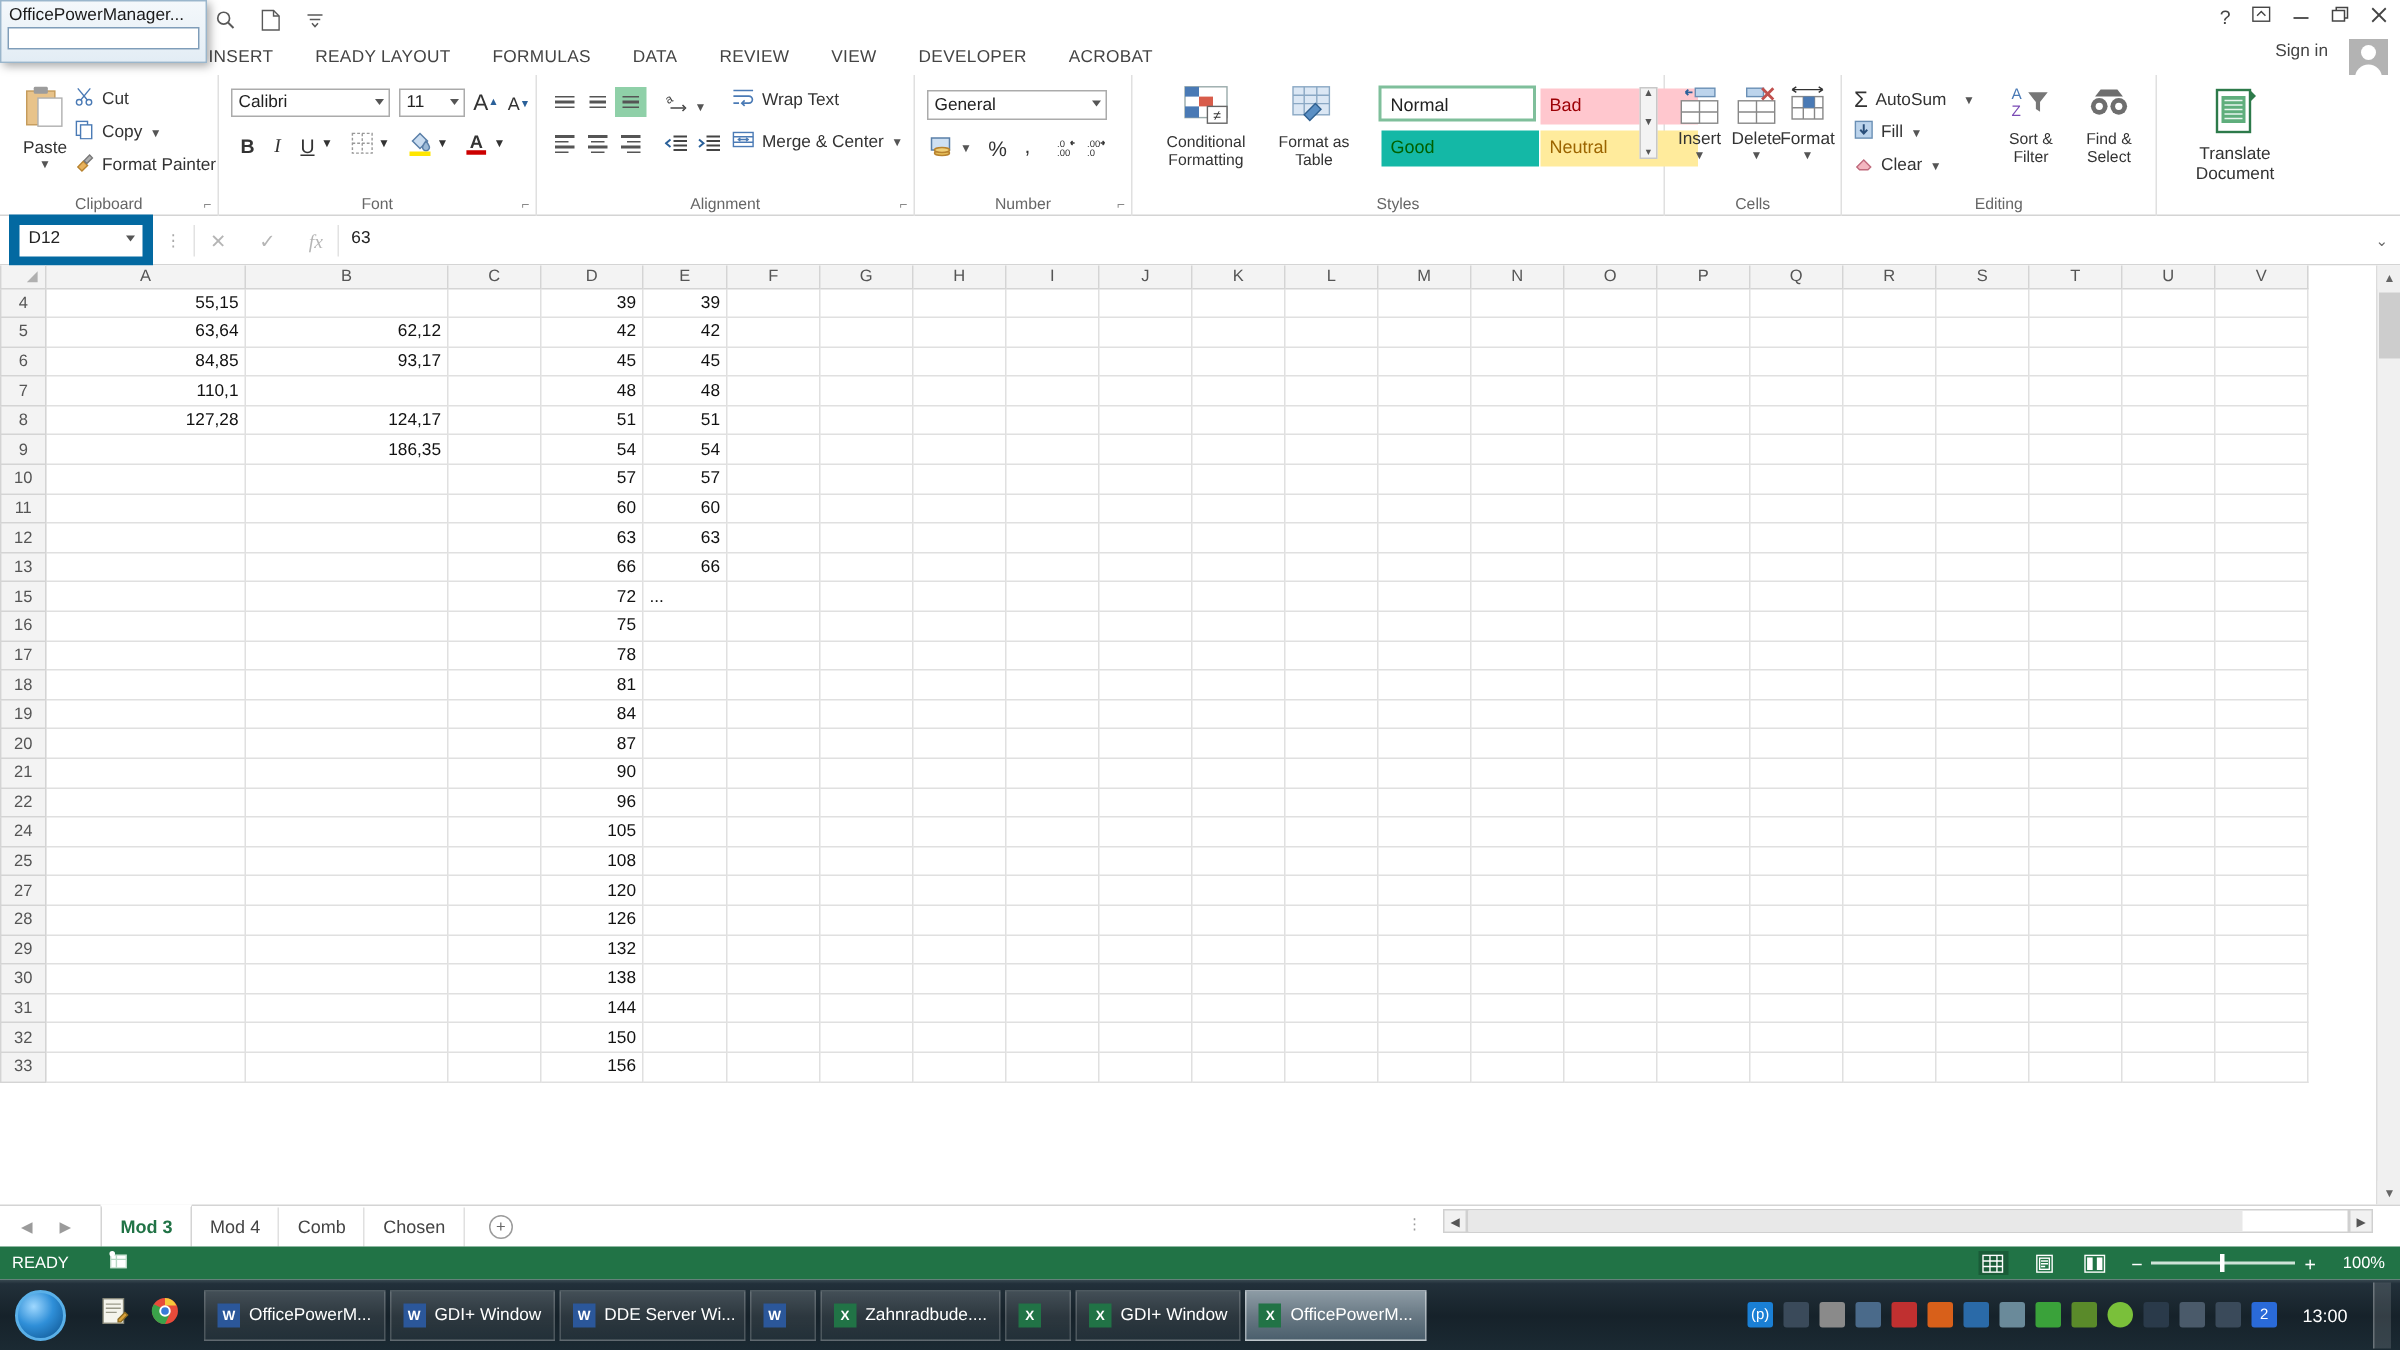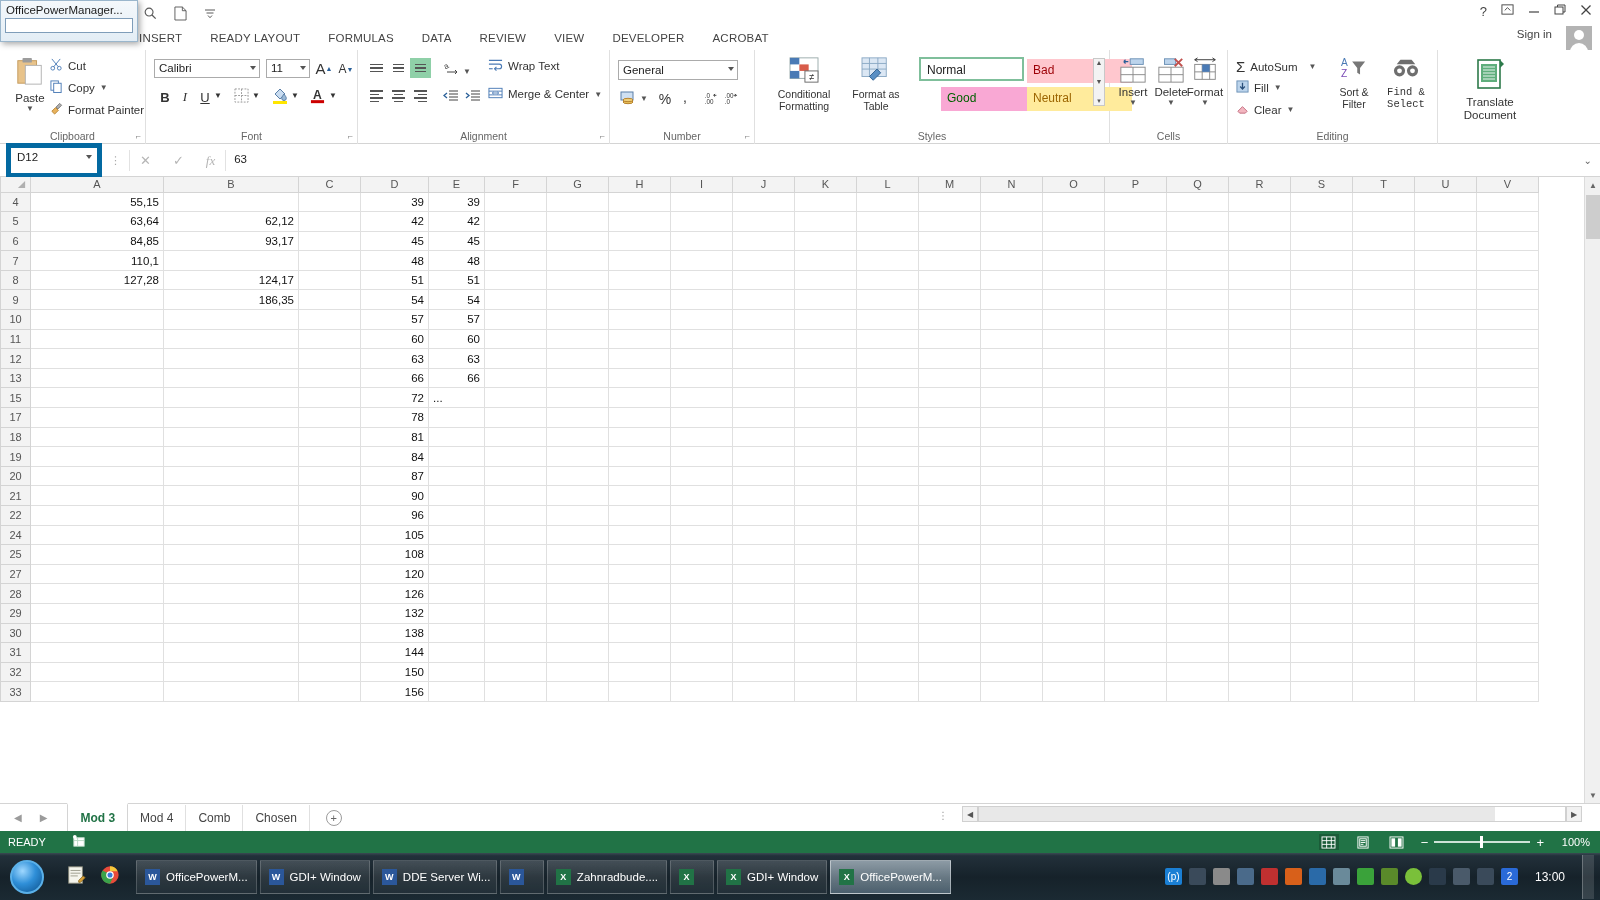--- a/index.html
+++ b/index.html
@@ -120,21 +120,21 @@
   }
 
   
   #g-styles { left: 755px; width: 355px; }
   .stylebox {
     position:absolute; font-size: 12px; padding: 4px 6px; width: 105px;
     height: 24px; overflow:hidden; white-space:nowrap;
   }
   .st-normal { border: 2px solid #7fbf9b; background:#fff; color:#222; }
   .st-bad    { background:#ffc7ce; color:#9c0006; }
-  .st-good   { background:#f9a8d4; color:#006100;margin-left:20px; }
+  .st-good   { background:#14b8a6; color:#006100; }
   .st-neutral{ background:#ffeb9c; color:#9c6500; }
   .spinner {
     position:absolute; right: 4px; top: 8px; width: 12px; height: 48px;
     border:1px solid #c8c8c8; background:#f3f3f3;
     display:flex; flex-direction:column; justify-content:space-between;
     align-items:center; font-size:7px; color:#555;
   }
 
   
   #g-cells     { left: 1110px; width: 118px; }
@@ -144,21 +144,21 @@
   .edit-item { position:absolute; display:flex; align-items:center; gap:5px;
     font-size: 11.5px; color:#333; }
 
   
   .fbar {
     position:absolute; top: 145px; left:0; width:1600px; height: 32px;
     background:#fff; border-bottom:1px solid #d4d4d4;
     display:flex; align-items:center;
   }
   .namebox {
-    margin-left: 6px; width: 96px; height: 35px; border:5px solid #0369a1;
+    margin-left: 6px; width: 96px; height: 35px; border:7px solid #0369a1;
     background:#fff; font-size:11.5px; color:#222; padding: 3px 14px 0 6px;
     position:relative;
   }
   .fbsep { margin: 0 8px; color:#aaa; font-size: 11px; }
   .fbicons { display:flex; align-items:center; gap: 22px; padding: 0 10px;
     border-left:1px solid #e2e2e2; border-right:1px solid #e2e2e2; height: 21px; }
   .fbicons span { color:#b5b5b5; font-size: 13px; }
   .fx { font-style: italic; font-family: "Liberation Serif", serif; color:#7a7a7a; }
   .fbinput {
     flex: 1; height: 21px; font-size: 11.5px; color:#222;
@@ -673,21 +673,21 @@
       <div class="lbl small" style="line-height:12px;">Sort &amp; Filter</div>
     </div>
     <div style="position:absolute;left:152px;top:6px;width:52px;text-align:center;">
       <svg width="28" height="26" viewBox="0 0 30 28">
         <circle cx="8" cy="16" r="6" fill="#6e6e6e"></circle>
           <circle cx="22" cy="16" r="6" fill="#6e6e6e"></circle>
         <circle cx="8" cy="16" r="2.6" fill="#fff"></circle>
           <circle cx="22" cy="16" r="2.6" fill="#fff"></circle>
         <path d="M5 9l4-5h12l4 5" fill="#6e6e6e"></path>
       </svg>
-      <div class="lbl small" style="line-height:12px;font-family:Liberation Mono, monospace;">Find &amp; Select</div>
+      <div class="lbl small" style="line-height:12px;">Find &amp; Select</div>
     </div>
     <div class="glabel">Editing</div>
   </div>
 
   <div class="rgroup" id="g-translate">
     <div style="position:absolute;left:14px;top:8px;width:76px;text-align:center;">
       <svg width="32" height="34" viewBox="0 0 32 34">
         <rect x="4" y="2" width="22" height="28" fill="#fff" stroke="#2d7a4a" stroke-width="1.6"></rect>
         <rect x="7" y="6" width="16" height="18" fill="#5fae7c"></rect>
         <path d="M9 9h12M9 12h12M9 15h12M9 18h12M9 21h12" stroke="#e8f5ee" stroke-width="1"></path>
@@ -1017,20 +1017,45 @@
           <td class="cell" style="width: 62px;"></td>
           <td class="cell" style="width: 62px;"></td>
           <td class="cell" style="width: 62px;"></td>
           <td class="cell" style="width: 62px;"></td>
           <td class="cell" style="width: 62px;"></td>
           <td class="cell" style="width: 62px;"></td>
           <td class="cell" style="width: 62px;"></td>
           <td class="cell" style="width: 62px;"></td>
         </tr>
         <tr>
+          <td class="rowhdr">16</td>
+          <td class="cell" style="width: 133px;"></td>
+          <td class="cell" style="width: 135px;"></td>
+          <td class="cell" style="width: 62px;"></td>
+          <td class="cell" style="width: 68px;">75</td>
+          <td class="cell" style="width: 56px;"></td>
+          <td class="cell" style="width: 62px;"></td>
+          <td class="cell" style="width: 62px;"></td>
+          <td class="cell" style="width: 62px;"></td>
+          <td class="cell" style="width: 62px;"></td>
+          <td class="cell" style="width: 62px;"></td>
+          <td class="cell" style="width: 62px;"></td>
+          <td class="cell" style="width: 62px;"></td>
+          <td class="cell" style="width: 62px;"></td>
+          <td class="cell" style="width: 62px;"></td>
+          <td class="cell" style="width: 62px;"></td>
+          <td class="cell" style="width: 62px;"></td>
+          <td class="cell" style="width: 62px;"></td>
+          <td class="cell" style="width: 62px;"></td>
+          <td class="cell" style="width: 62px;"></td>
+          <td class="cell" style="width: 62px;"></td>
+          <td class="cell" style="width: 62px;"></td>
+          <td class="cell" style="width: 62px;"></td>
+        </tr>
+        <tr>
           <td class="rowhdr">17</td>
           <td class="cell" style="width: 133px;"></td>
           <td class="cell" style="width: 135px;"></td>
           <td class="cell" style="width: 62px;"></td>
           <td class="cell" style="width: 68px;">78</td>
           <td class="cell" style="width: 56px;"></td>
           <td class="cell" style="width: 62px;"></td>
           <td class="cell" style="width: 62px;"></td>
           <td class="cell" style="width: 62px;"></td>
           <td class="cell" style="width: 62px;"></td>

